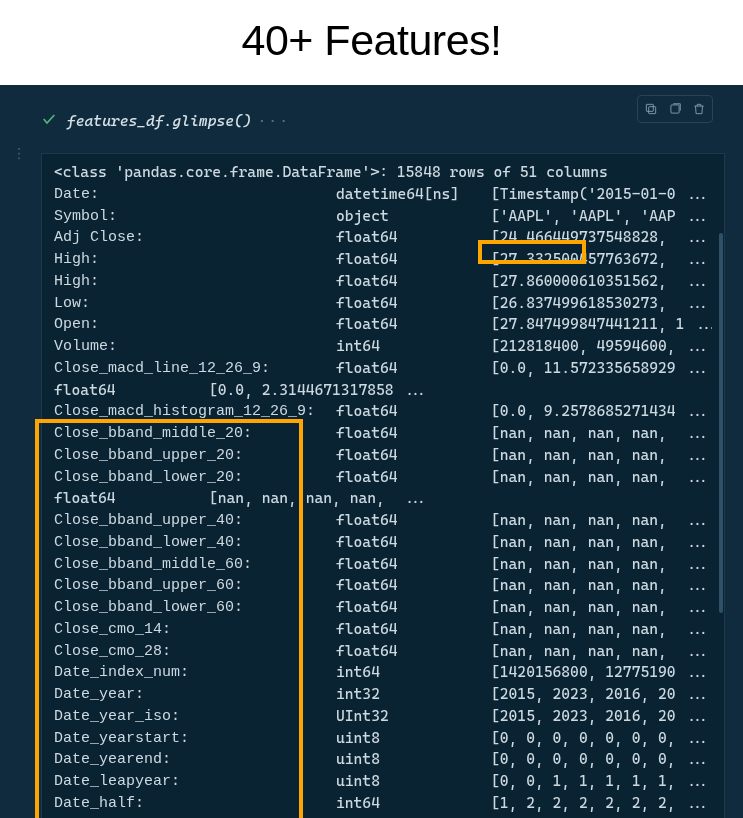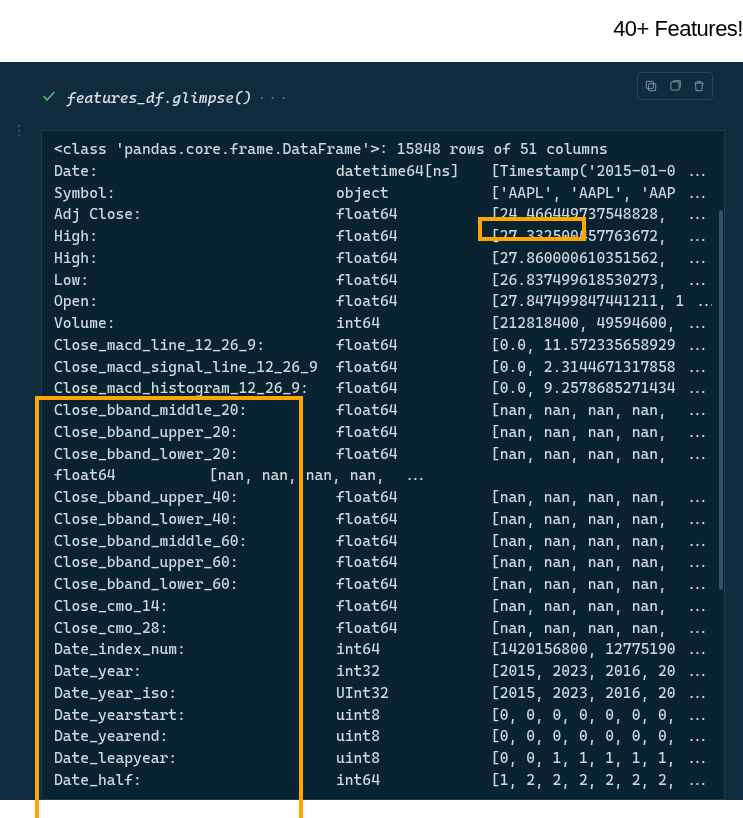--- a/index.html
+++ b/index.html
@@ -7,23 +7,23 @@
     width: 743px;
     height: 818px;
     background: #ffffff;
     font-family: 'SF Mono', Monaco, 'Cascadia Code', Consolas, monospace;
     overflow: hidden;
   }
   .header {
     background: #ffffff;
     color: #000000;
     font-family: -apple-system, Helvetica, Arial, sans-serif;
-    font-size: 22px;
+    font-size: 43px;
     font-weight: 400;
-    text-align: right;
+    text-align: center;
     padding: 16px 0 20px 0;
     letter-spacing: -0.5px;
   }
   .panel {
     background: #0f2b3d;
     width: 100%;
     height: calc(100% - 80px);
     position: relative;
     padding-top: 8px;
     padding-left: 9px;
@@ -94,21 +94,21 @@
     width: 4px;
     height: 380px;
     background: #2d5166;
     border-radius: 2px;
   }
   .row {
     display: flex;
     white-space: pre;
     font-family: inherit;
   }
-  .col1 { width: 282px; flex-shrink: 0; overflow: hidden; }
+  .col1 { width: 282px; flex-shrink: 0; overflow: hidden; font-family: Liberation Mono, monospace; }
   .col2 { width: 155px; flex-shrink: 0; overflow: hidden; }
   .col3 { flex: 1; overflow: hidden; }
   .highlight-cols {
     position: absolute;
     border: 4px solid #ffa500;
     pointer-events: none;
     left: 478px;
     top: 155px;
     width: 108px;
     height: 24px;
@@ -169,21 +169,21 @@
     <div id="rows-container">
         <div class="row"><span class="col1">Date:</span><span class="col2">datetime64[ns]</span><span class="col3">[Timestamp('2015-01-0 ...</span></div>
         <div class="row"><span class="col1">Symbol:</span><span class="col2">object</span><span class="col3">['AAPL', 'AAPL', 'AAP ...</span></div>
         <div class="row"><span class="col1">Adj Close:</span><span class="col2">float64</span><span class="col3">[24.466449737548828,  ...</span></div>
         <div class="row"><span class="col1">High:</span><span class="col2">float64</span><span class="col3">[27.332500457763672,  ...</span></div>
         <div class="row"><span class="col1">High:</span><span class="col2">float64</span><span class="col3">[27.860000610351562,  ...</span></div>
         <div class="row"><span class="col1">Low:</span><span class="col2">float64</span><span class="col3">[26.837499618530273,  ...</span></div>
         <div class="row"><span class="col1">Open:</span><span class="col2">float64</span><span class="col3">[27.847499847441211, 1 ...</span></div>
         <div class="row"><span class="col1">Volume:</span><span class="col2">int64</span><span class="col3">[212818400, 49594600, ...</span></div>
         <div class="row"><span class="col1">Close_macd_line_12_26_9:</span><span class="col2">float64</span><span class="col3">[0.0, 11.572335658929 ...</span></div>
-        <div class="row"><span class="col1">Close_macd_signal_line_12_26_9</span><span class="col2">float64</span><span class="col3">[0.0, 2.3144671317858 ...</span></div>
+        <div class="row"><span class="col2">float64</span><span class="col3">[0.0, 2.3144671317858 ...</span></div>
         <div class="row"><span class="col1">Close_macd_histogram_12_26_9:</span><span class="col2">float64</span><span class="col3">[0.0, 9.2578685271434 ...</span></div>
         <div class="row"><span class="col1">Close_bband_middle_20:</span><span class="col2">float64</span><span class="col3">[nan, nan, nan, nan,  ...</span></div>
         <div class="row"><span class="col1">Close_bband_upper_20:</span><span class="col2">float64</span><span class="col3">[nan, nan, nan, nan,  ...</span></div>
         <div class="row"><span class="col1">Close_bband_lower_20:</span><span class="col2">float64</span><span class="col3">[nan, nan, nan, nan,  ...</span></div>
         <div class="row"><span class="col2">float64</span><span class="col3">[nan, nan, nan, nan,  ...</span></div>
         <div class="row"><span class="col1">Close_bband_upper_40:</span><span class="col2">float64</span><span class="col3">[nan, nan, nan, nan,  ...</span></div>
         <div class="row"><span class="col1">Close_bband_lower_40:</span><span class="col2">float64</span><span class="col3">[nan, nan, nan, nan,  ...</span></div>
         <div class="row"><span class="col1">Close_bband_middle_60:</span><span class="col2">float64</span><span class="col3">[nan, nan, nan, nan,  ...</span></div>
         <div class="row"><span class="col1">Close_bband_upper_60:</span><span class="col2">float64</span><span class="col3">[nan, nan, nan, nan,  ...</span></div>
         <div class="row"><span class="col1">Close_bband_lower_60:</span><span class="col2">float64</span><span class="col3">[nan, nan, nan, nan,  ...</span></div>

